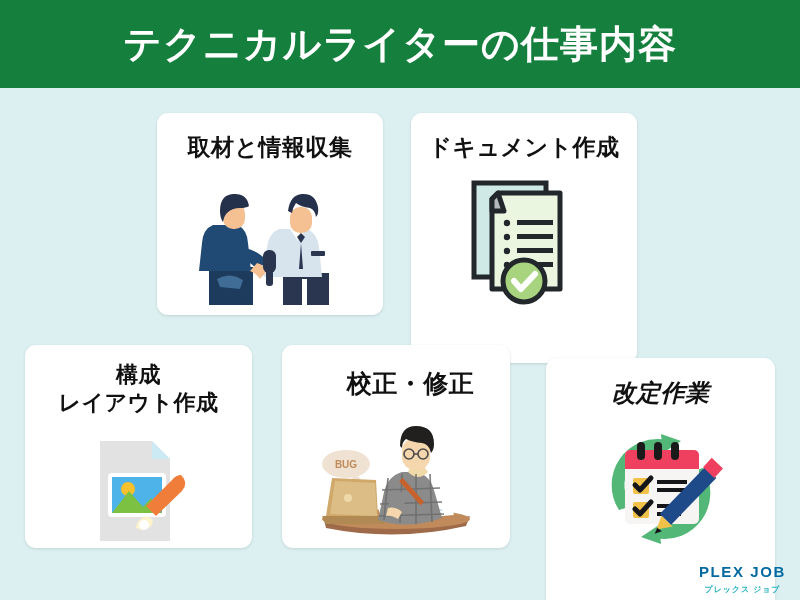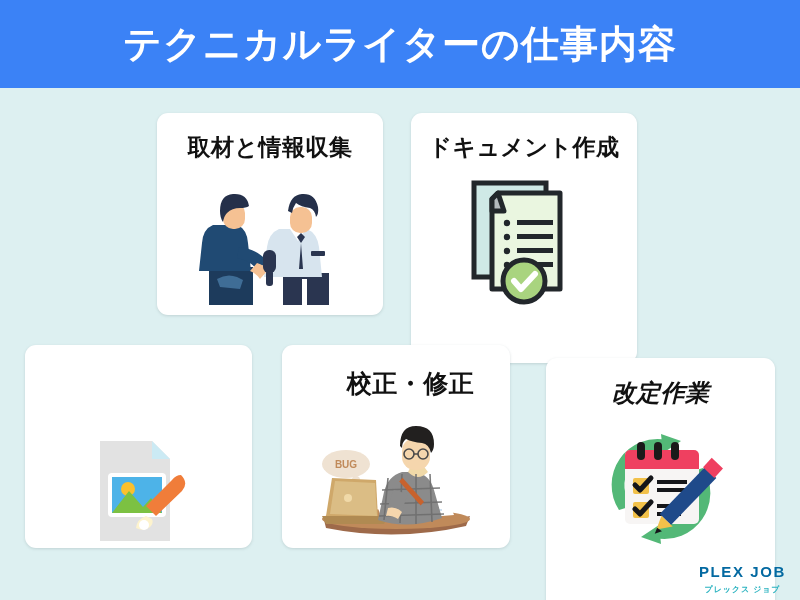--- a/index.html
+++ b/index.html
@@ -19,21 +19,21 @@
     height: 600px;
     background: #ddf0f1;
     box-sizing: border-box;
   }
   
   .header {
     position: absolute;
     left: 0; top: 0;
     width: 800px;
     height: 88px;
-    background: #3b82f6;
+    background: #15803d;
     display: flex;
     align-items: center;
     justify-content: center;
   }
   .header-title {
     color: #ffffff;
     font-size: 38px;
     font-weight: bold;
     letter-spacing: 1px;
     line-height: 1;
@@ -163,20 +163,24 @@
         <rect x="55" y="59" width="36" height="5" fill="#22272b"></rect>
         <rect x="55" y="73" width="36" height="5" fill="#22272b"></rect>
         <rect x="55" y="87" width="36" height="5" fill="#22272b"></rect>
         <circle cx="62" cy="106" r="21" fill="#a9d47f" stroke="#22272b" stroke-width="5"></circle>
         <path d="M52 106 l7 8 l14 -15" fill="none" stroke="#ffffff" stroke-width="6" stroke-linecap="round" stroke-linejoin="round"></path>
       </svg>
     </div>
   </div>
 
   <div class="card" id="card-layout">
+    <div class="card-title">
+      <span>構成</span><br>
+      <span>レイアウト作成</span>
+    </div>
     <div class="card-art">
       <svg width="106" height="104" viewBox="0 0 106 104" aria-hidden="true">
         <path d="M14 2 h52 l18 18 v82 h-70 z" fill="#e2e2e2"></path>
         <path d="M66 2 v18 h18 z" fill="#cbeaf4"></path>
         <rect x="22" y="34" width="58" height="44" rx="4" fill="#ffffff"></rect>
         <rect x="26" y="38" width="50" height="36" fill="#4db3e8"></rect>
         <circle cx="42" cy="50" r="7" fill="#fbc02d"></circle>
         <path d="M26 74 l17 -22 l14 16 l8 -9 l11 15 z" fill="#7cc142"></path>
         <path d="M95 36 q8 8 1 16 l-26 25 l-10 -10 l26 -26 q4 -5 9 -5 z" fill="#f07d3a"></path>
         <path d="M60 77 q-9 3 -10 12 q8 4 14 -1 q4 -4 2 -8 z" fill="#fdf3cd"></path>

